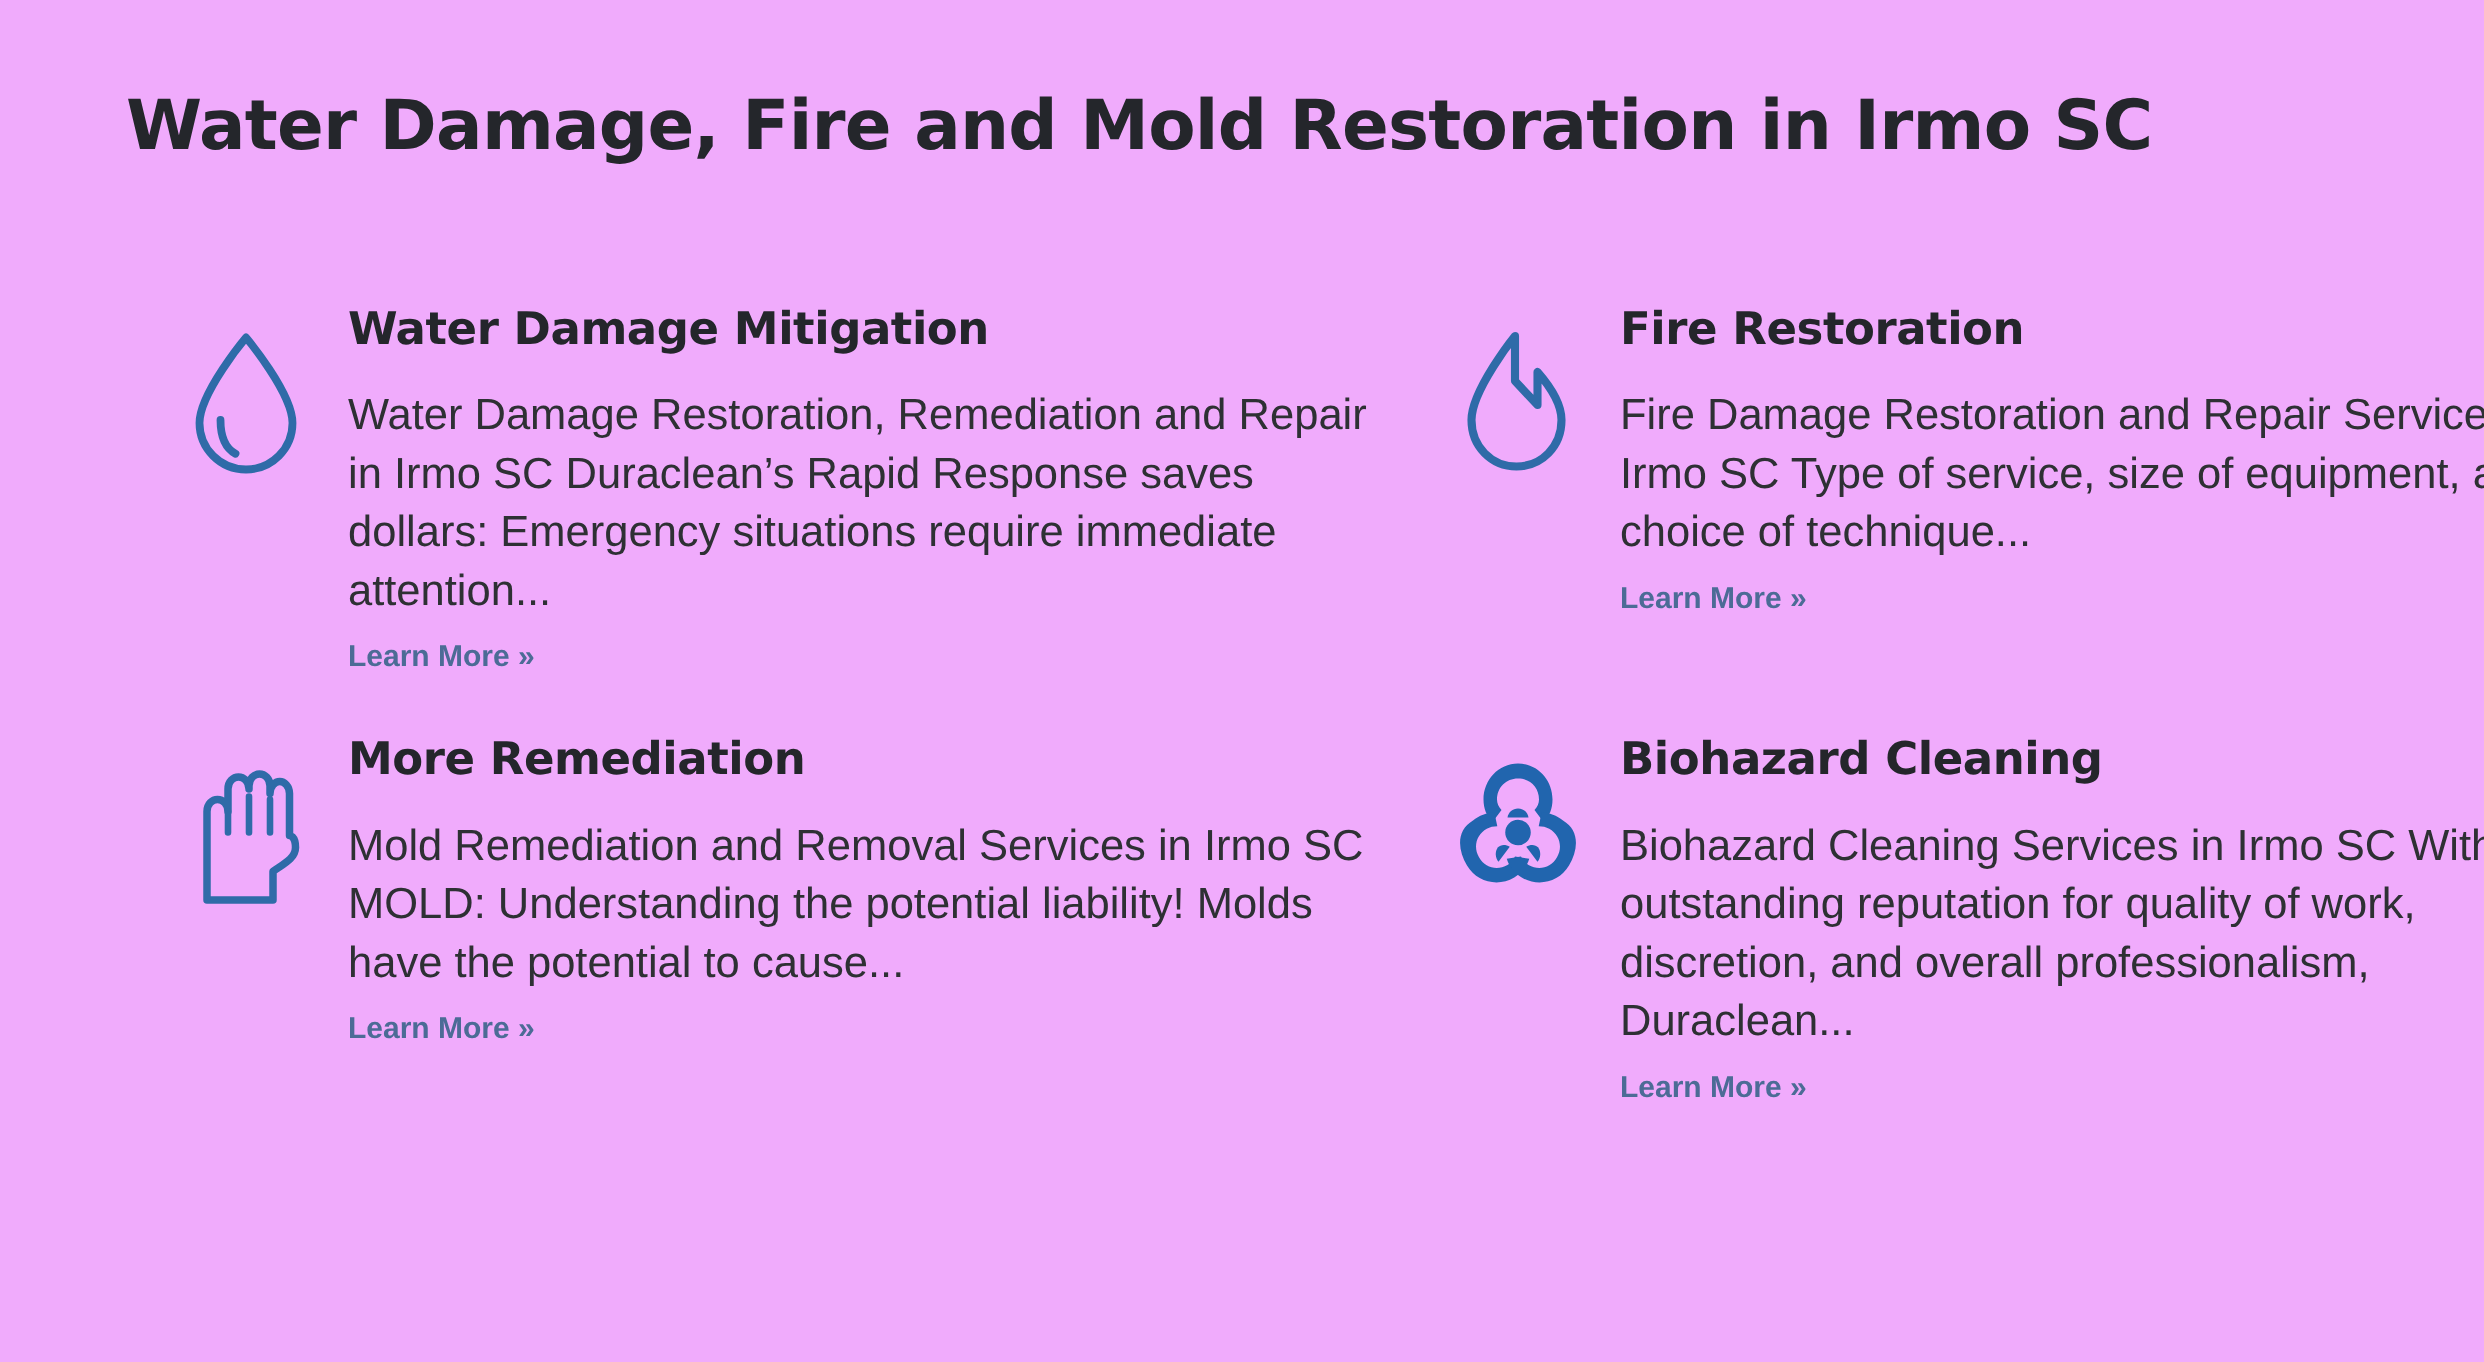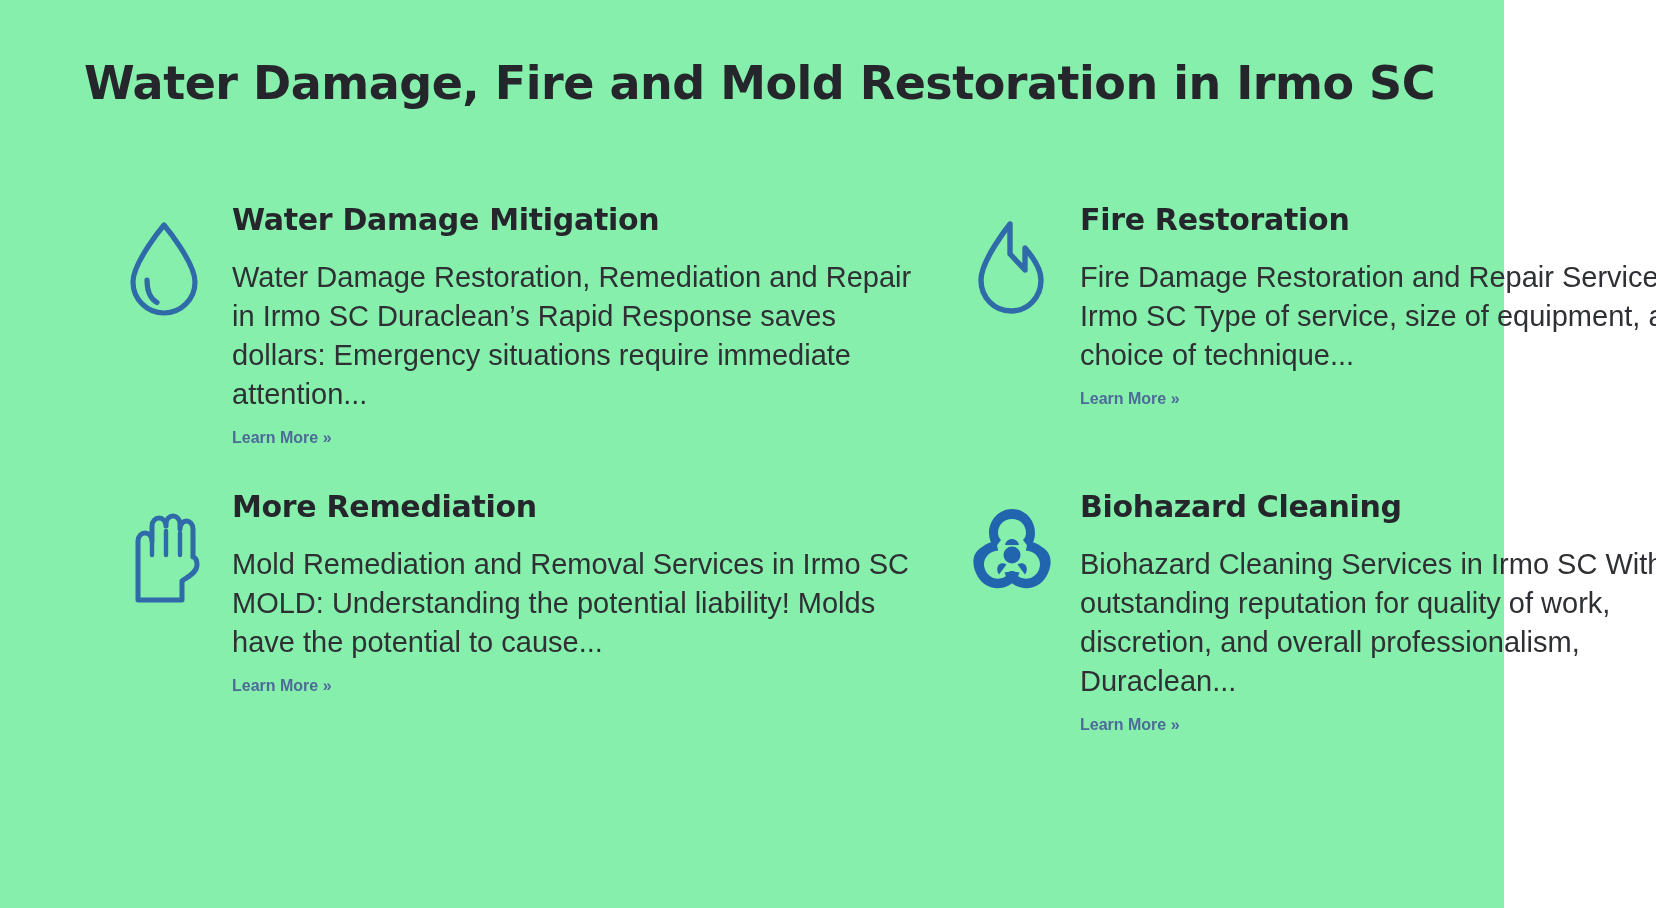--- a/index.html
+++ b/index.html
@@ -7,23 +7,23 @@
   html, body {
     width: 1656px;
     height: 908px;
     background: #ffffff;
     font-family: "Liberation Sans", sans-serif;
     overflow: hidden;
   }
 
   .page {
     position: relative;
-    width: 1504px;
+    width: 1656px;
     height: 908px;
-    background: #86efac;
+    background: #f0abfc;
     padding: 0;
   }
 
   
   .page-title {
     position: absolute;
     left: 84px;
     top: 52px;
     font-family: "DejaVu Sans", sans-serif;
     font-size: 46px;
@@ -90,21 +90,21 @@
     font-size: 29px;
     line-height: 39px;
     font-weight: 400;
     color: #2e3034;
   }
 
   .card-link {
     display: inline-block;
     margin-top: 7px;
     font-family: "Liberation Sans", sans-serif;
-    font-size: 16px;
+    font-size: 20px;
     line-height: 34px;
     font-weight: 600;
     color: #4c6b96;
     text-decoration: none;
     cursor: pointer;
   }
 
   
   .card-water  .card-body { width: 545px; }
   .card-fire   .card-body { width: 565px; }

